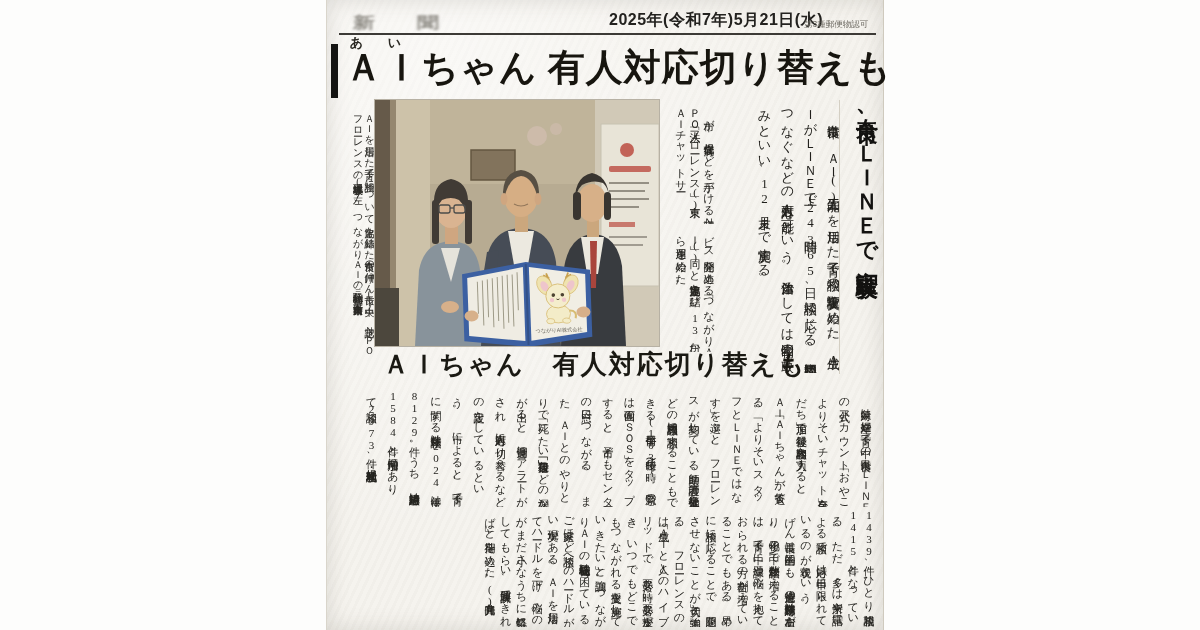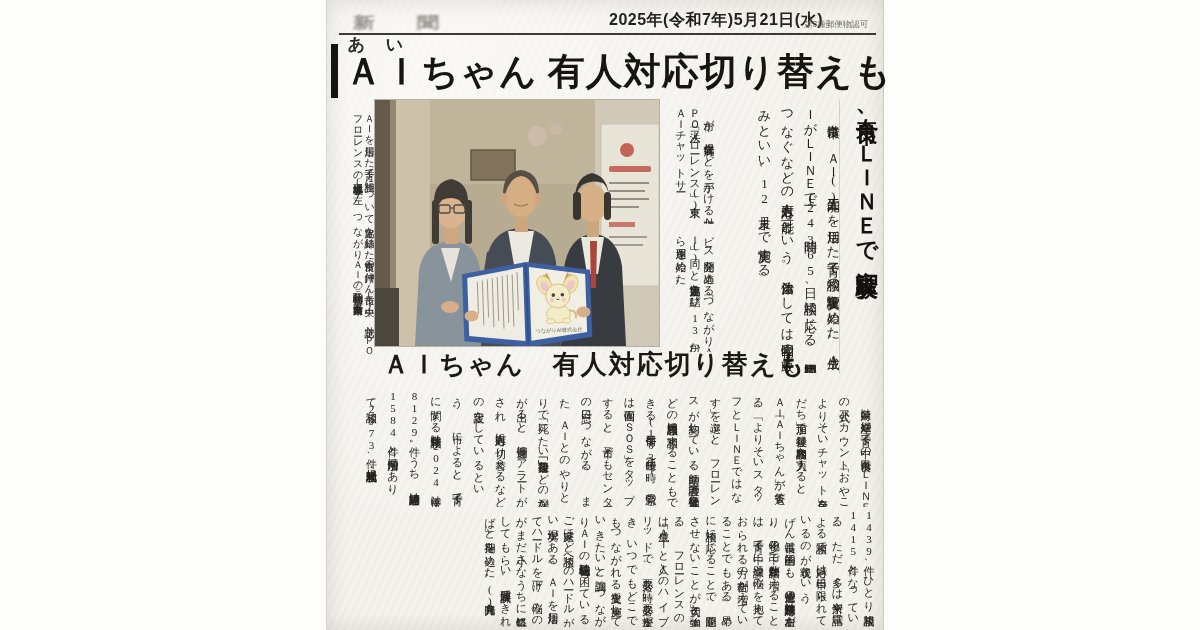--- a/index.html
+++ b/index.html
@@ -34,21 +34,21 @@
     font-family:"Liberation Sans","DejaVu Sans",sans-serif;white-space:nowrap;
   }
   .head-rule{position:absolute;left:12px;top:33px;width:537px;height:2px;background:#3c3a36;}
   
   .head-bar{position:absolute;left:4px;top:44px;width:7px;height:54px;background:#141412;}
   .main-headline{
     position:absolute;left:18px;top:36px;margin:0;
     font-size:37px;font-weight:900;letter-spacing:1px;color:#17150f;
     white-space:nowrap;
   }
-  .main-headline ruby rt{font-size:17px;font-weight:600;letter-spacing:15px;color:#2a2822;}
+  .main-headline ruby rt{font-size:13px;font-weight:600;letter-spacing:15px;color:#2a2822;}
   .main-headline ruby{ruby-position:over;}
   
   .vtext{
     writing-mode:vertical-rl;text-orientation:upright;
     overflow:hidden;color:#24231f;
   }
   
   .caption{
     position:absolute;left:2px;top:108px;width:46px;height:250px;
     font-size:10px;line-height:11.5px;letter-spacing:0;color:#2a2925;

